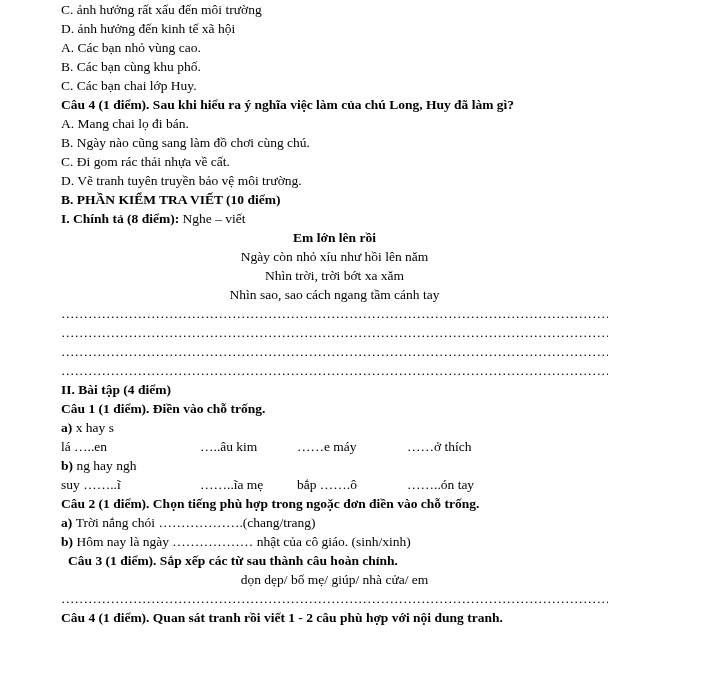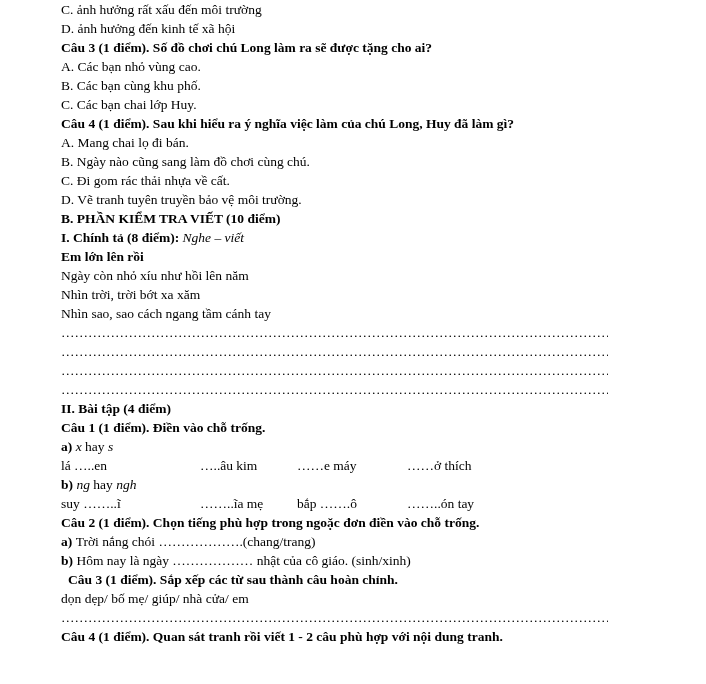--- a/index.html
+++ b/index.html
@@ -20,40 +20,39 @@
     padding-left: 61px;
     padding-right: 98px;
     padding-top: 0;
   }
   .line {
     height: 19px;
     line-height: 19px;
     white-space: nowrap;
     overflow: hidden;
   }
-  .center { }
+  .center { text-align: center; }
   .b { font-weight: bold; }
-  .i { font-style: italic; }
+  .i { }
   .indent { padding-left: 7px; }
   .dots {
     overflow: hidden;
     white-space: nowrap;
   }
   .col { display: inline-block; }
   .col0 { width: 139px; }
   .col1 { width: 97px; }
   .col2 { width: 110px; }
 </style>
 </head>
 <body>
 
 <div class="doc">
     <div class="line">C. ảnh hưởng rất xấu đến môi trường</div>
     <div class="line">D. ảnh hưởng đến kinh tế xã hội</div>
-    <div class="line b">Câu 3 (1 điểm). Số đồ chơi chú Long làm ra sẽ được tặng cho ai?</div>
     <div class="line">A. Các bạn nhỏ vùng cao.</div>
     <div class="line">B. Các bạn cùng khu phố.</div>
     <div class="line">C. Các bạn chai lớp Huy.</div>
     <div class="line b">Câu 4 (1 điểm). Sau khi hiểu ra ý nghĩa việc làm của chú Long, Huy đã làm gì?</div>
     <div class="line">A. Mang chai lọ đi bán.</div>
     <div class="line">B. Ngày nào cũng sang làm đồ chơi cùng chú.</div>
     <div class="line">C. Đi gom rác thải nhựa về cất.</div>
     <div class="line">D. Vẽ tranh tuyên truyền bảo vệ môi trường.</div>
     <div class="line b">B. PHẦN KIỂM TRA VIẾT (10 điểm)</div>
     <div class="line"><span class="b">I. Chính tả (8 điểm): </span><span class="i">Nghe – viết</span></div>

